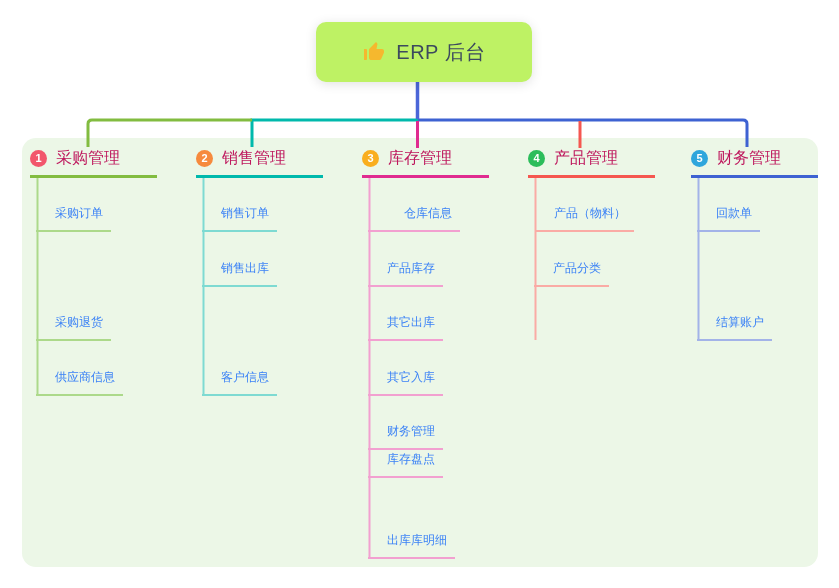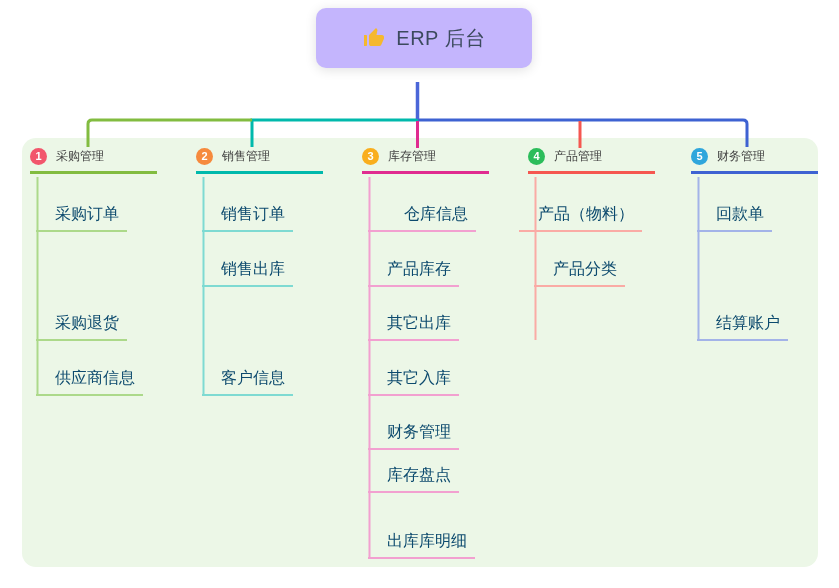--- a/index.html
+++ b/index.html
@@ -14,22 +14,22 @@
     position:absolute;
     left:22px;top:138px;width:796px;height:429px;
     border-radius:14px;
   }
   #connector-layer{
     position:absolute;left:0;top:0;width:839px;height:588px;
     pointer-events:none;
   }
   #root-card{
     position:absolute;
-    left:316px;top:8px;width:216px;height:60px;
-    background:#c4b5fd;
+    left:316px;top:22px;width:216px;height:60px;
+    background:#bef264;
     border-radius:10px;
     box-shadow:0 2px 12px rgba(0,0,0,0.12);
     display:flex;align-items:center;justify-content:center;gap:10px;
     z-index:3;
   }
   #root-card .root-label{
     font-size:20px;color:#3C4A5E;font-weight:500;letter-spacing:0.5px;
   }
   .branch-label{
     position:absolute;top:148px;
@@ -39,26 +39,26 @@
     width:127px;
     z-index:2;
   }
   .branch-badge{
     width:17px;height:17px;border-radius:50%;
     flex:0 0 17px;
     display:flex;align-items:center;justify-content:center;
     color:#fff;font-size:11px;line-height:1;font-weight:bold;
   }
   .branch-text{
-    font-size:12px;color:#404040;font-weight:500;white-space:nowrap;
+    font-size:16px;color:#be185d;font-weight:500;white-space:nowrap;
   }
   .child-node{
     position:absolute;
     padding:0 8px 6px 19px;
-    font-size:16px;line-height:21px;color:#0c4a6e;
+    font-size:12px;line-height:21px;color:#3b82f6;
     white-space:nowrap;
     z-index:2;
   }
 </style>
 </head>
 <body>
 
 <div id="canvas">
 
   <div id="panel" style="background: rgb(236, 247, 231);"></div>
@@ -102,27 +102,27 @@
     <div class="child-node" style="left: 202px; top: 366.5px; border-bottom: 2px solid rgb(126, 218, 210);">客户信息</div>
     <div class="branch-label" style="left: 362px; border-bottom: 3px solid rgb(224, 44, 144);">
       <span class="branch-badge" style="background: rgb(249, 174, 30);">3</span>
       <span class="branch-text">库存管理</span>
     </div>
     <div class="child-node" style="left: 368px; top: 203px; border-bottom: 2px solid rgb(242, 160, 208); padding-left: 36px;">仓库信息</div>
     <div class="child-node" style="left: 368px; top: 257.5px; border-bottom: 2px solid rgb(242, 160, 208);">产品库存</div>
     <div class="child-node" style="left: 368px; top: 312px; border-bottom: 2px solid rgb(242, 160, 208);">其它出库</div>
     <div class="child-node" style="left: 368px; top: 366.5px; border-bottom: 2px solid rgb(242, 160, 208);">其它入库</div>
     <div class="child-node" style="left: 368px; top: 421px; border-bottom: 2px solid rgb(242, 160, 208);">财务管理</div>
-    <div class="child-node" style="left: 368px; top: 464px; border-bottom: 2px solid rgb(242, 160, 208);">库存盘点</div>
+    <div class="child-node" style="left: 368px; top: 449px; border-bottom: 2px solid rgb(242, 160, 208);">库存盘点</div>
     <div class="child-node" style="left: 368px; top: 530px; border-bottom: 2px solid rgb(242, 160, 208);">出库库明细</div>
     <div class="branch-label" style="left: 528px; border-bottom: 3px solid rgb(245, 87, 80);">
       <span class="branch-badge" style="background: rgb(44, 189, 91);">4</span>
       <span class="branch-text">产品管理</span>
     </div>
-    <div class="child-node" style="left: 519px; top: 203px; border-bottom: 2px solid rgb(250, 171, 165);">产品（物料）</div>
+    <div class="child-node" style="left: 535px; top: 203px; border-bottom: 2px solid rgb(250, 171, 165);">产品（物料）</div>
     <div class="child-node" style="left: 534px; top: 257.5px; border-bottom: 2px solid rgb(250, 171, 165); text-align: right;">产品分类</div>
     <div class="branch-label" style="left: 691px; border-bottom: 3px solid rgb(62, 98, 210);">
       <span class="branch-badge" style="background: rgb(47, 166, 220);">5</span>
       <span class="branch-text">财务管理</span>
     </div>
     <div class="child-node" style="left: 697px; top: 203px; border-bottom: 2px solid rgb(163, 179, 232);">回款单</div>
     <div class="child-node" style="left: 697px; top: 312px; border-bottom: 2px solid rgb(163, 179, 232);">结算账户</div>
   </div>
 
 </body></html>

